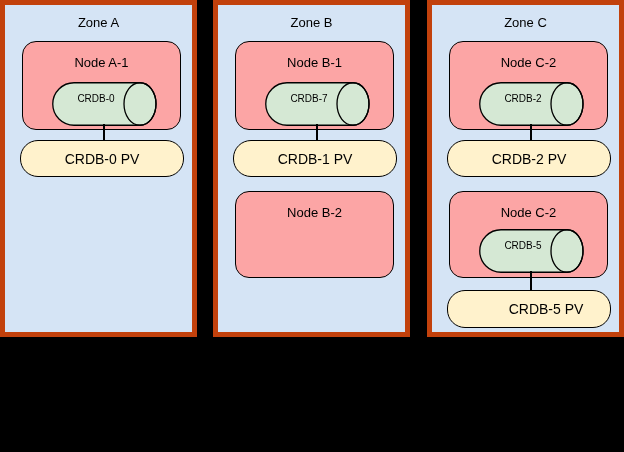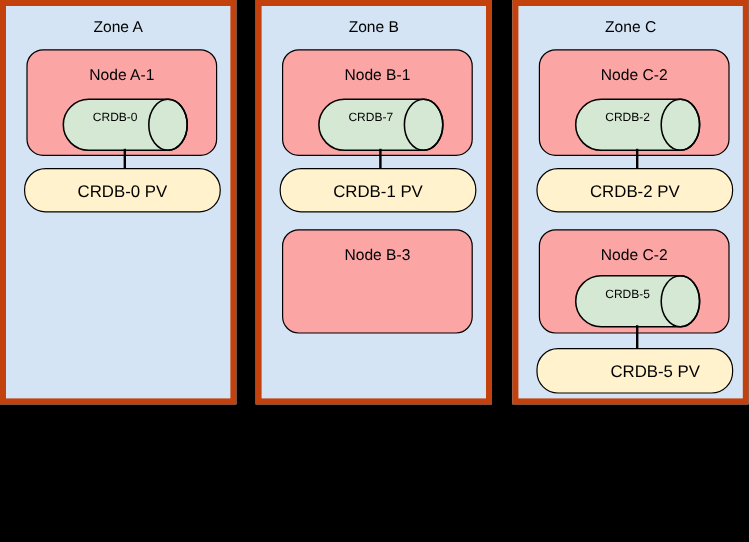--- a/index.html
+++ b/index.html
@@ -137,21 +137,21 @@
       </div>
     </div>
 
     <div class="connector c1"></div>
 
     <div class="pv p1">
       <span>CRDB-1 PV</span>
     </div>
 
     <div class="node r2">
-      <div class="node-title">Node B-3</div>
+      <div class="node-title">Node B-2</div>
     </div>
   </section>
 
   <section class="zone zc">
     <div class="zone-title">Zone C</div>
 
     <div class="node r1">
       <div class="node-title">Node C-2</div>
       <div class="cyl">
         <svg viewBox="0 0 105 44" width="105" height="44">

